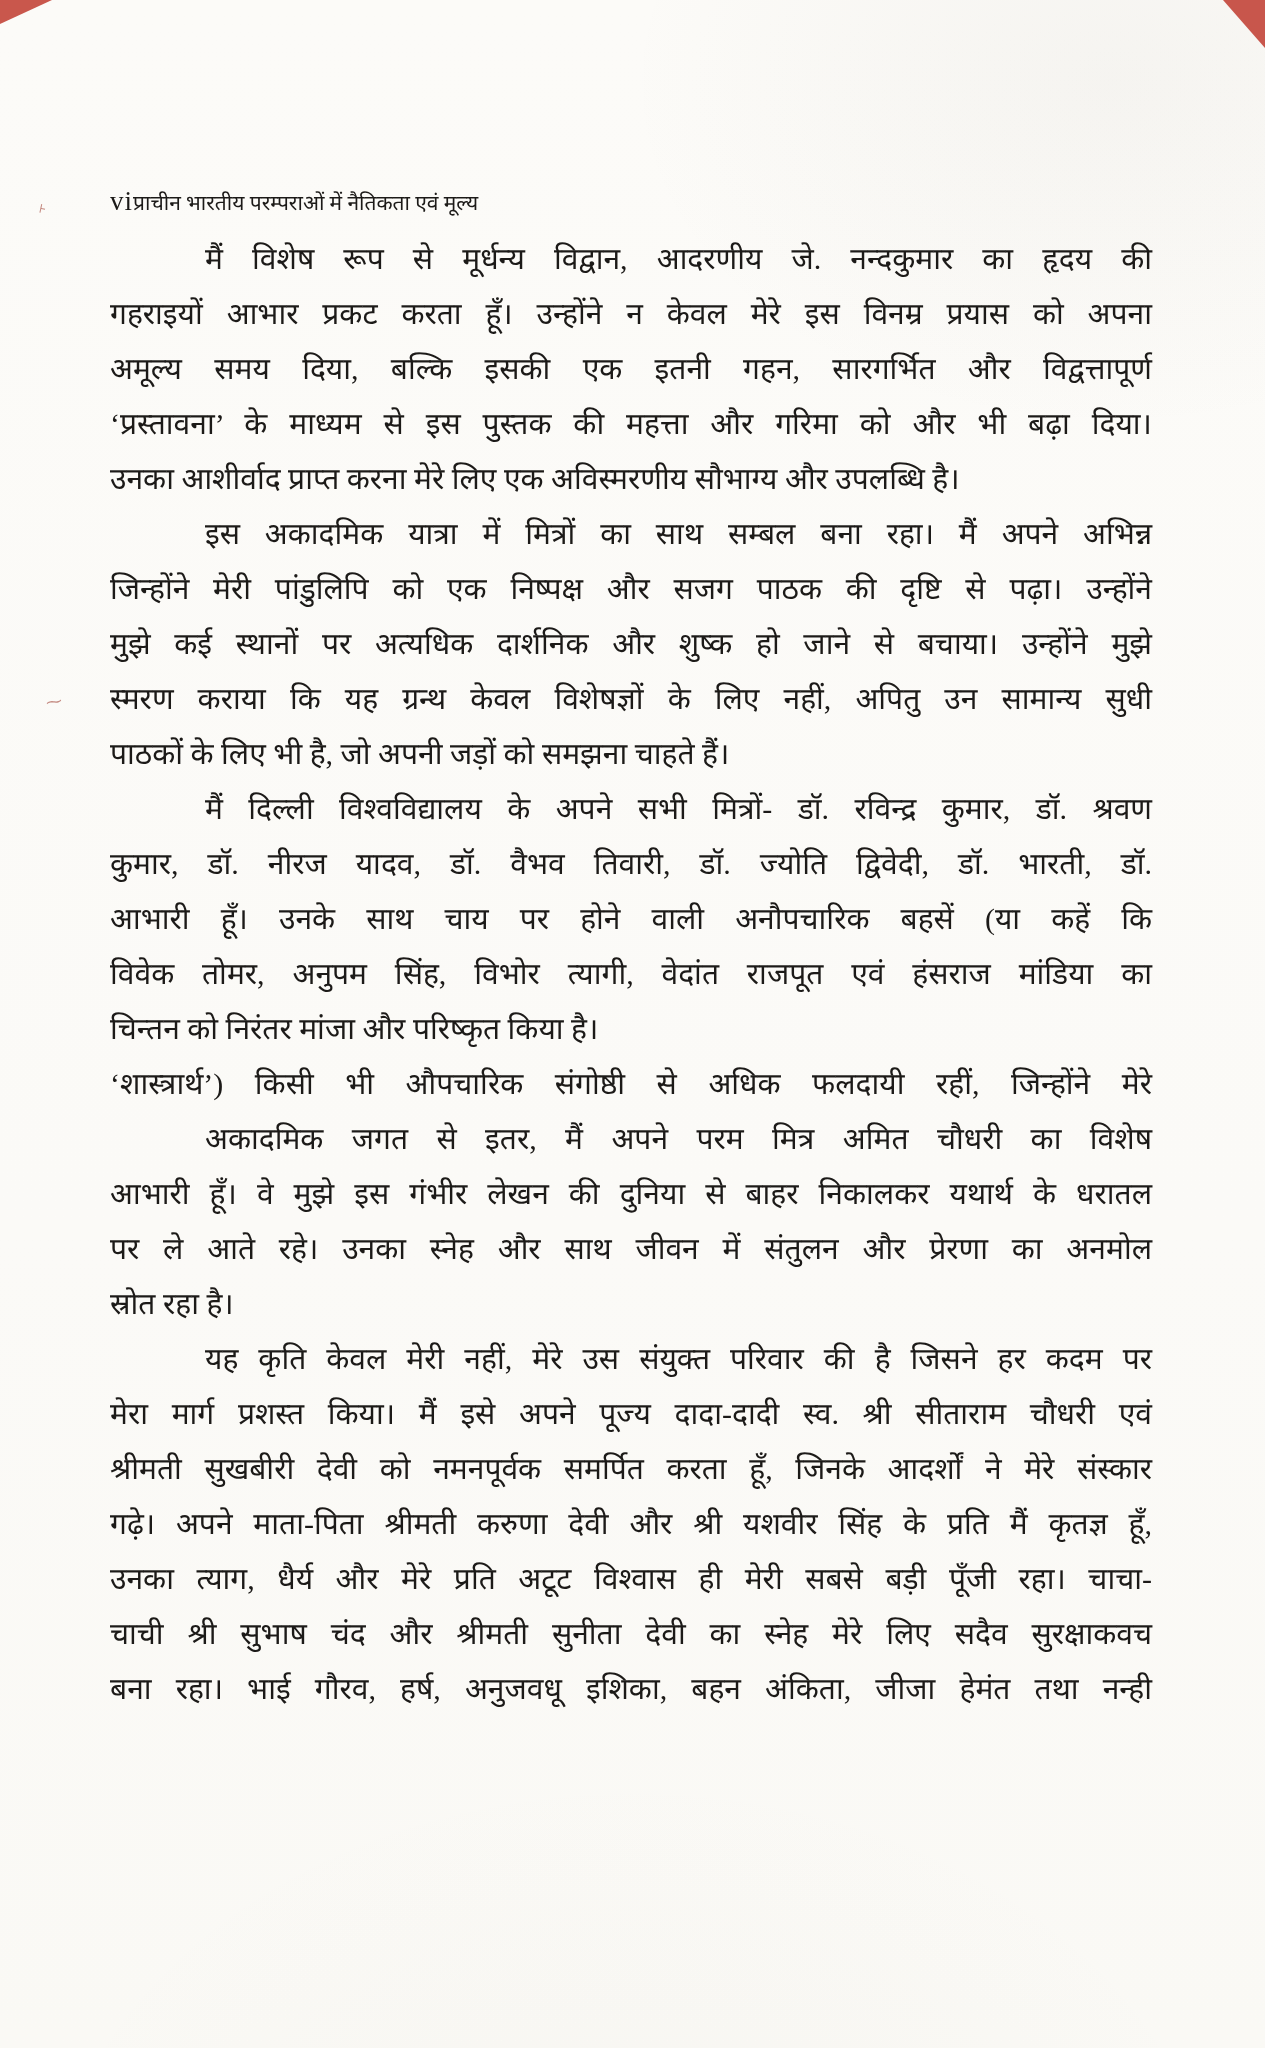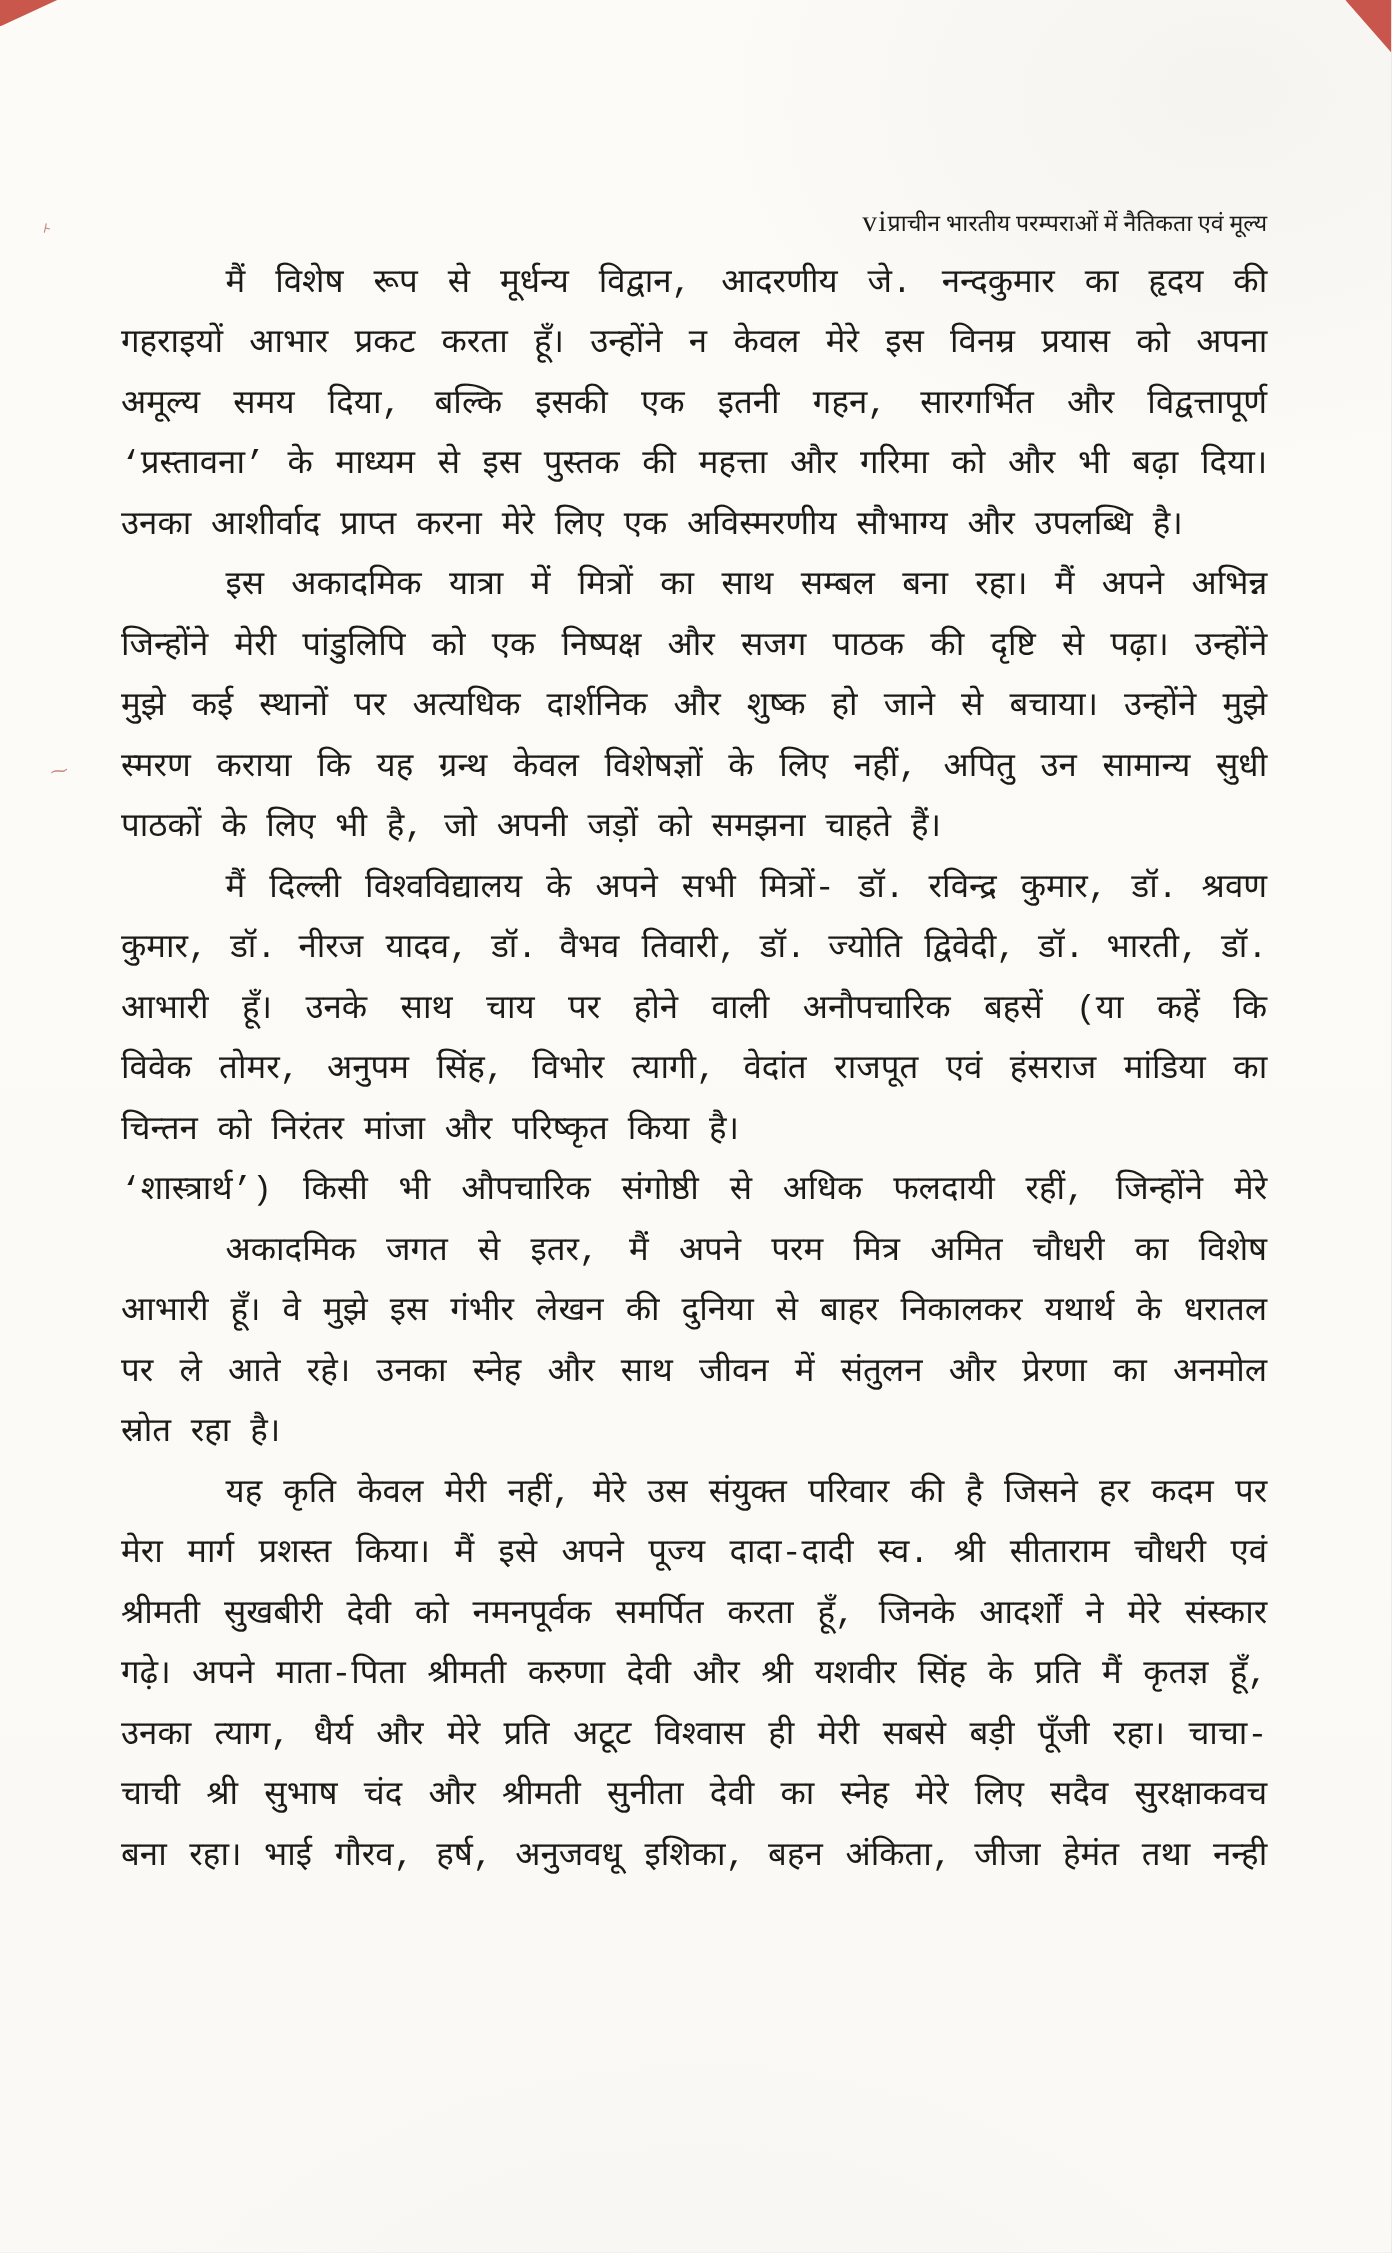--- a/index.html
+++ b/index.html
@@ -38,32 +38,31 @@
     user-select: none;
   }
   .margin-mark.m1 { left: 40px; top: 196px; transform: rotate(12deg); }
   .margin-mark.m2 { left: 46px; top: 694px; transform: rotate(-8deg); font-size: 16px; }
   .header {
     position: absolute;
     top: 186px;
     left: 110px;
     width: 1042px;
     display: flex;
-    justify-content: flex-end;
+    justify-content: flex-start;
     align-items: baseline;
   }
   .page-number { font-size: 27px; letter-spacing: 1px; }
   .running-header { font-size: 21px; }
   .body-text {
     position: absolute;
     top: 231px;
     left: 110px;
     width: 1042px;
     font-size: 30px;
-    font-family: Liberation Mono, monospace;
   }
   .para { margin: 0; }
   .line {
     line-height: 55px;
     height: 55px;
     white-space: nowrap;
     text-align: justify;
     text-align-last: justify;
     overflow: visible;
   }

